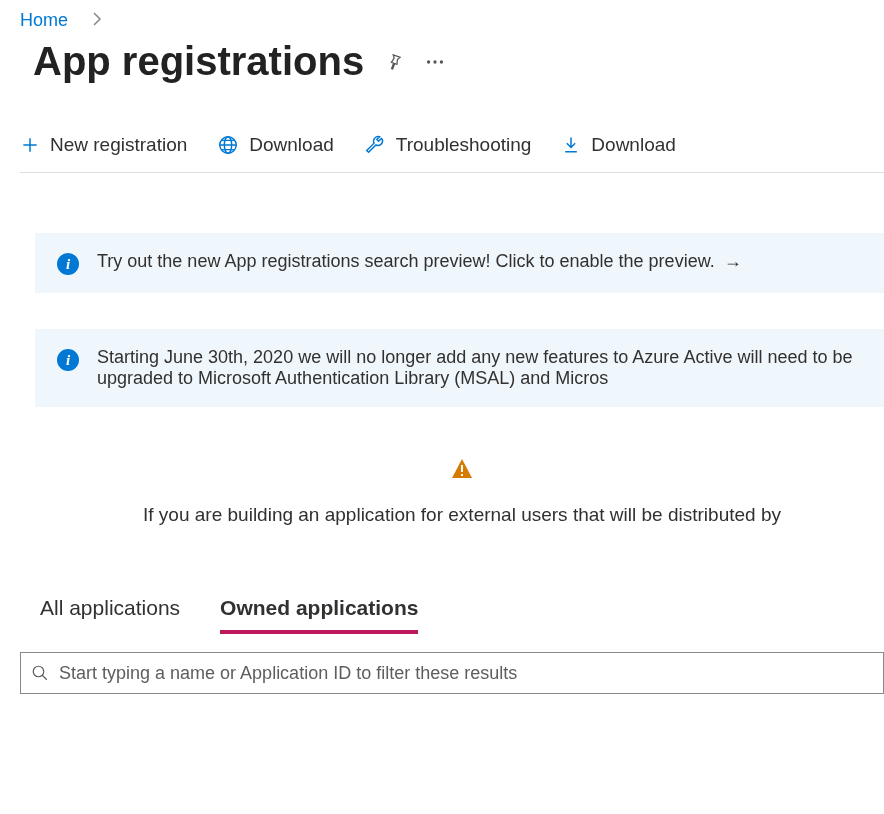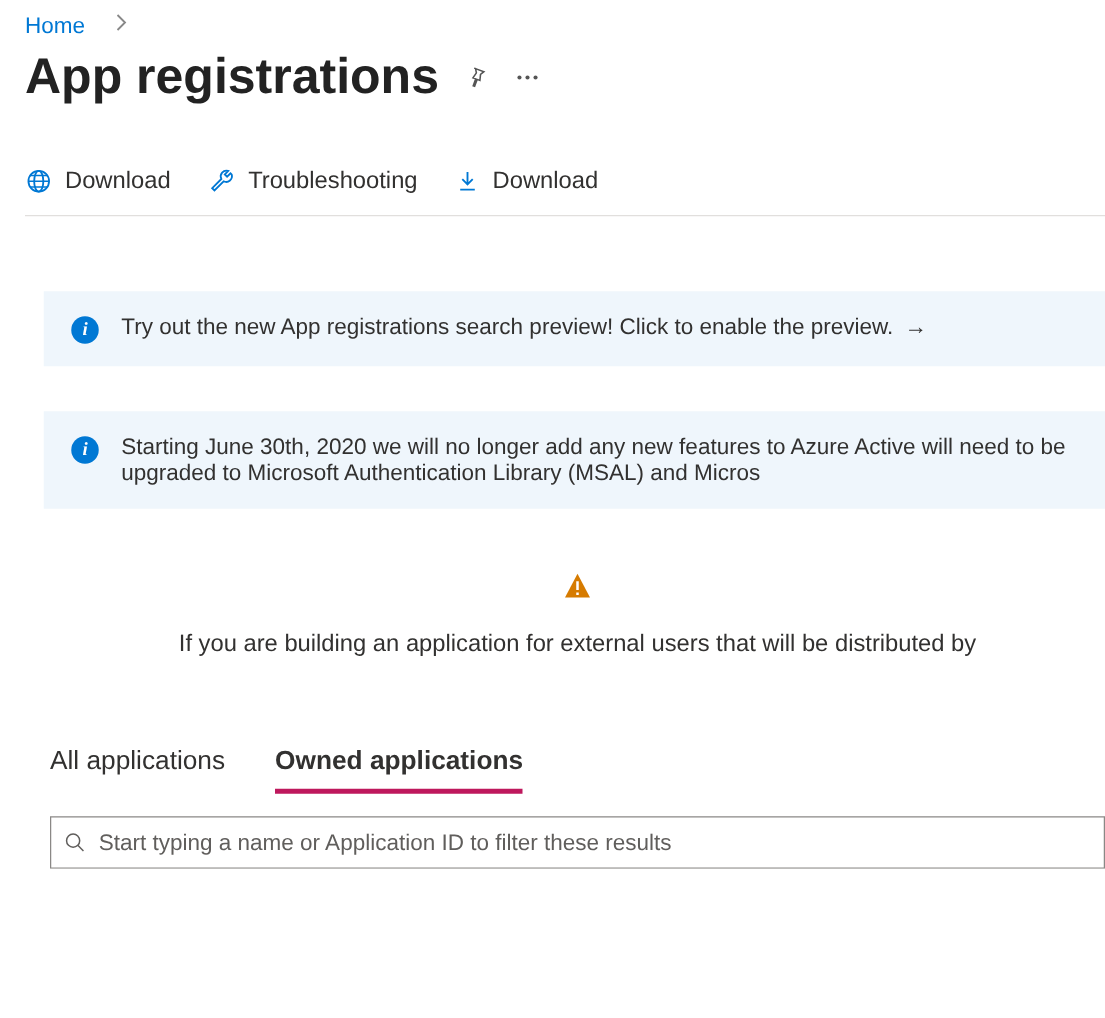--- a/index.html
+++ b/index.html
@@ -18,20 +18,21 @@
       font-size: 18px;
       margin-bottom: 8px;
     }
     .breadcrumb a { color: #0078d4; text-decoration: none; cursor: pointer; }
     .breadcrumb .sep { color: #888; font-size: 16px; }
     .page-title-row {
       display: flex;
       align-items: center;
       gap: 20px;
       margin-bottom: 50px;
+      margin-left: 13px;
     }
     .page-title {
       font-size: 40px;
       font-weight: 600;
       color: #222;
     }
     .pin-icon, .more-icon {
       cursor: pointer;
       color: #555;
       display: inline-flex;
@@ -103,21 +104,20 @@
       font-size: 21px;
       color: #323130;
     }
     .tab { cursor: pointer; padding-bottom: 10px; text-align: right; }
     .tab.active { font-weight: 600; border-bottom: 4px solid #be185d; }
     .search-box {
       display: flex;
       align-items: center;
       gap: 10px;
       margin-top: 18px;
-      margin-left: 20px;
       height: 42px;
       border: 1px solid #8a8886;
       padding: 6px 10px;
       font-size: 18px;
       color: #605e5c;
     }
     .search-box input {
       border: none; outline: none; flex: 1;
       font-size: 18px; color: #323130;
       font-family: inherit;
@@ -147,20 +147,26 @@
   <span class="more-icon">
     <svg width="22" height="22" viewBox="0 0 24 24">
         <circle cx="5" cy="12" r="1.8" fill="#555"></circle>
         <circle cx="12" cy="12" r="1.8" fill="#555"></circle>
         <circle cx="19" cy="12" r="1.8" fill="#555"></circle>
       </svg>
   </span>
 </div>
 
 <div class="toolbar">
+  <div class="toolbar-item">
+    <svg width="20" height="20" viewBox="0 0 24 24">
+        <path d="M12 4v16M4 12h16" stroke="#0078d4" stroke-width="1.8" fill="none"></path>
+      </svg>
+    <span>New registration</span>
+  </div>
   <div class="toolbar-item">
     <svg width="22" height="22" viewBox="0 0 24 24">
         <circle cx="12" cy="12" r="9" stroke="#0078d4" stroke-width="1.6" fill="none"></circle>
         <ellipse cx="12" cy="12" rx="4" ry="9" stroke="#0078d4" stroke-width="1.6" fill="none"></ellipse>
         <path d="M3 12h18M4.5 7h15M4.5 17h15" stroke="#0078d4" stroke-width="1.4" fill="none"></path>
       </svg>
     <span>Download</span>
   </div>
   <div class="toolbar-item">
     <svg width="22" height="22" viewBox="0 0 24 24">

